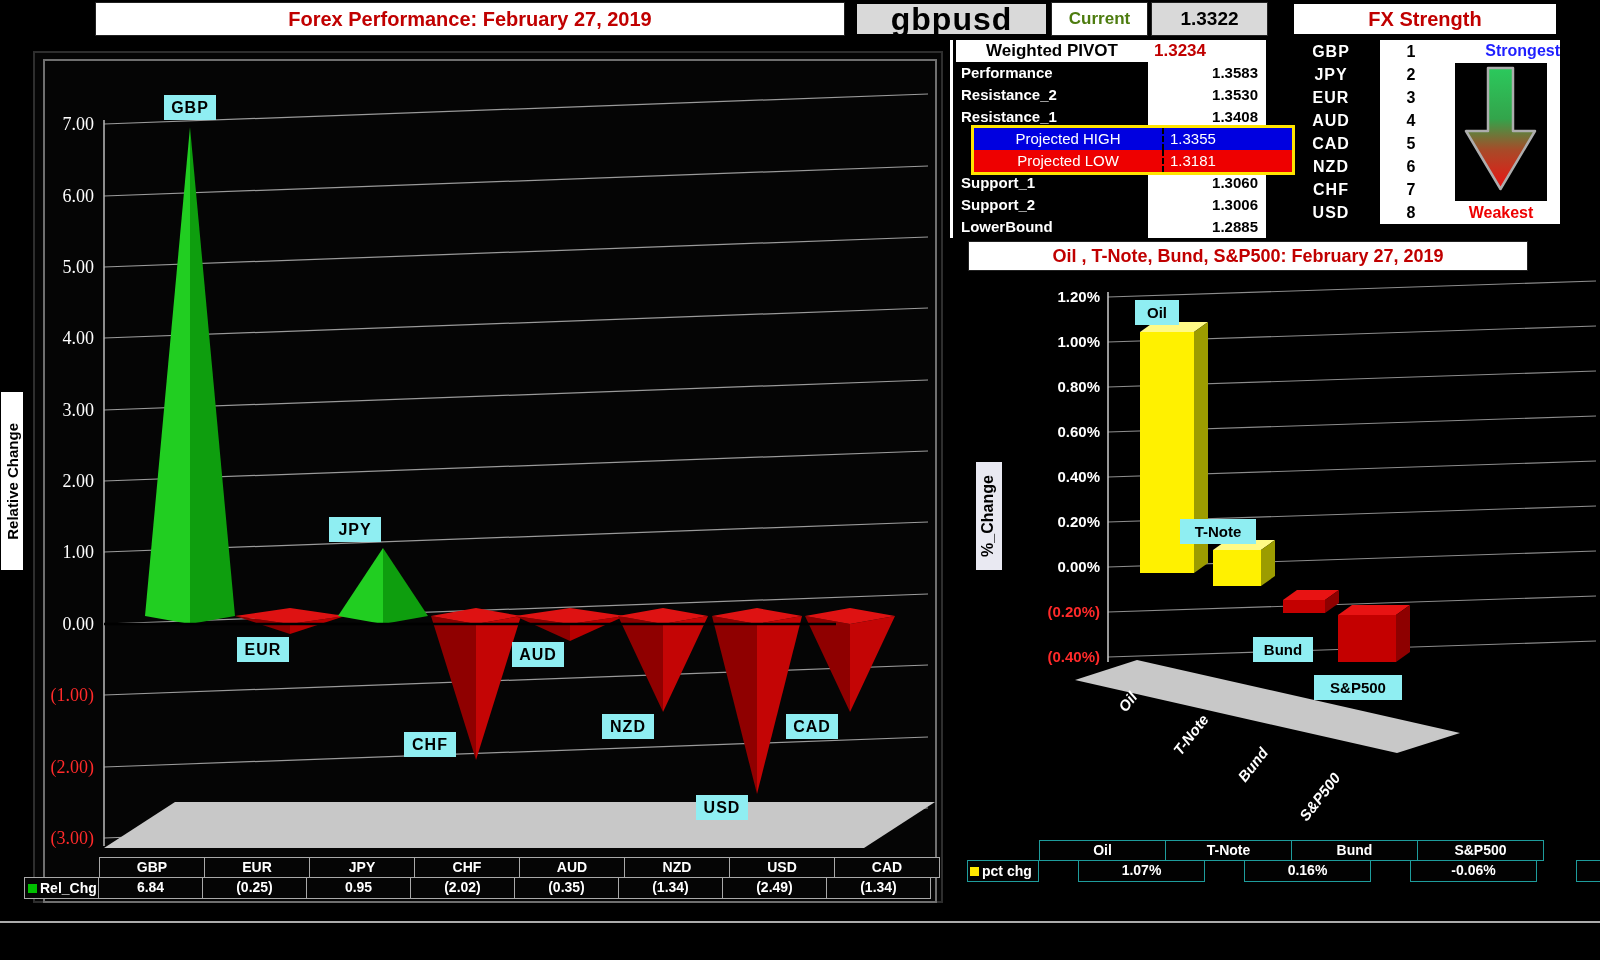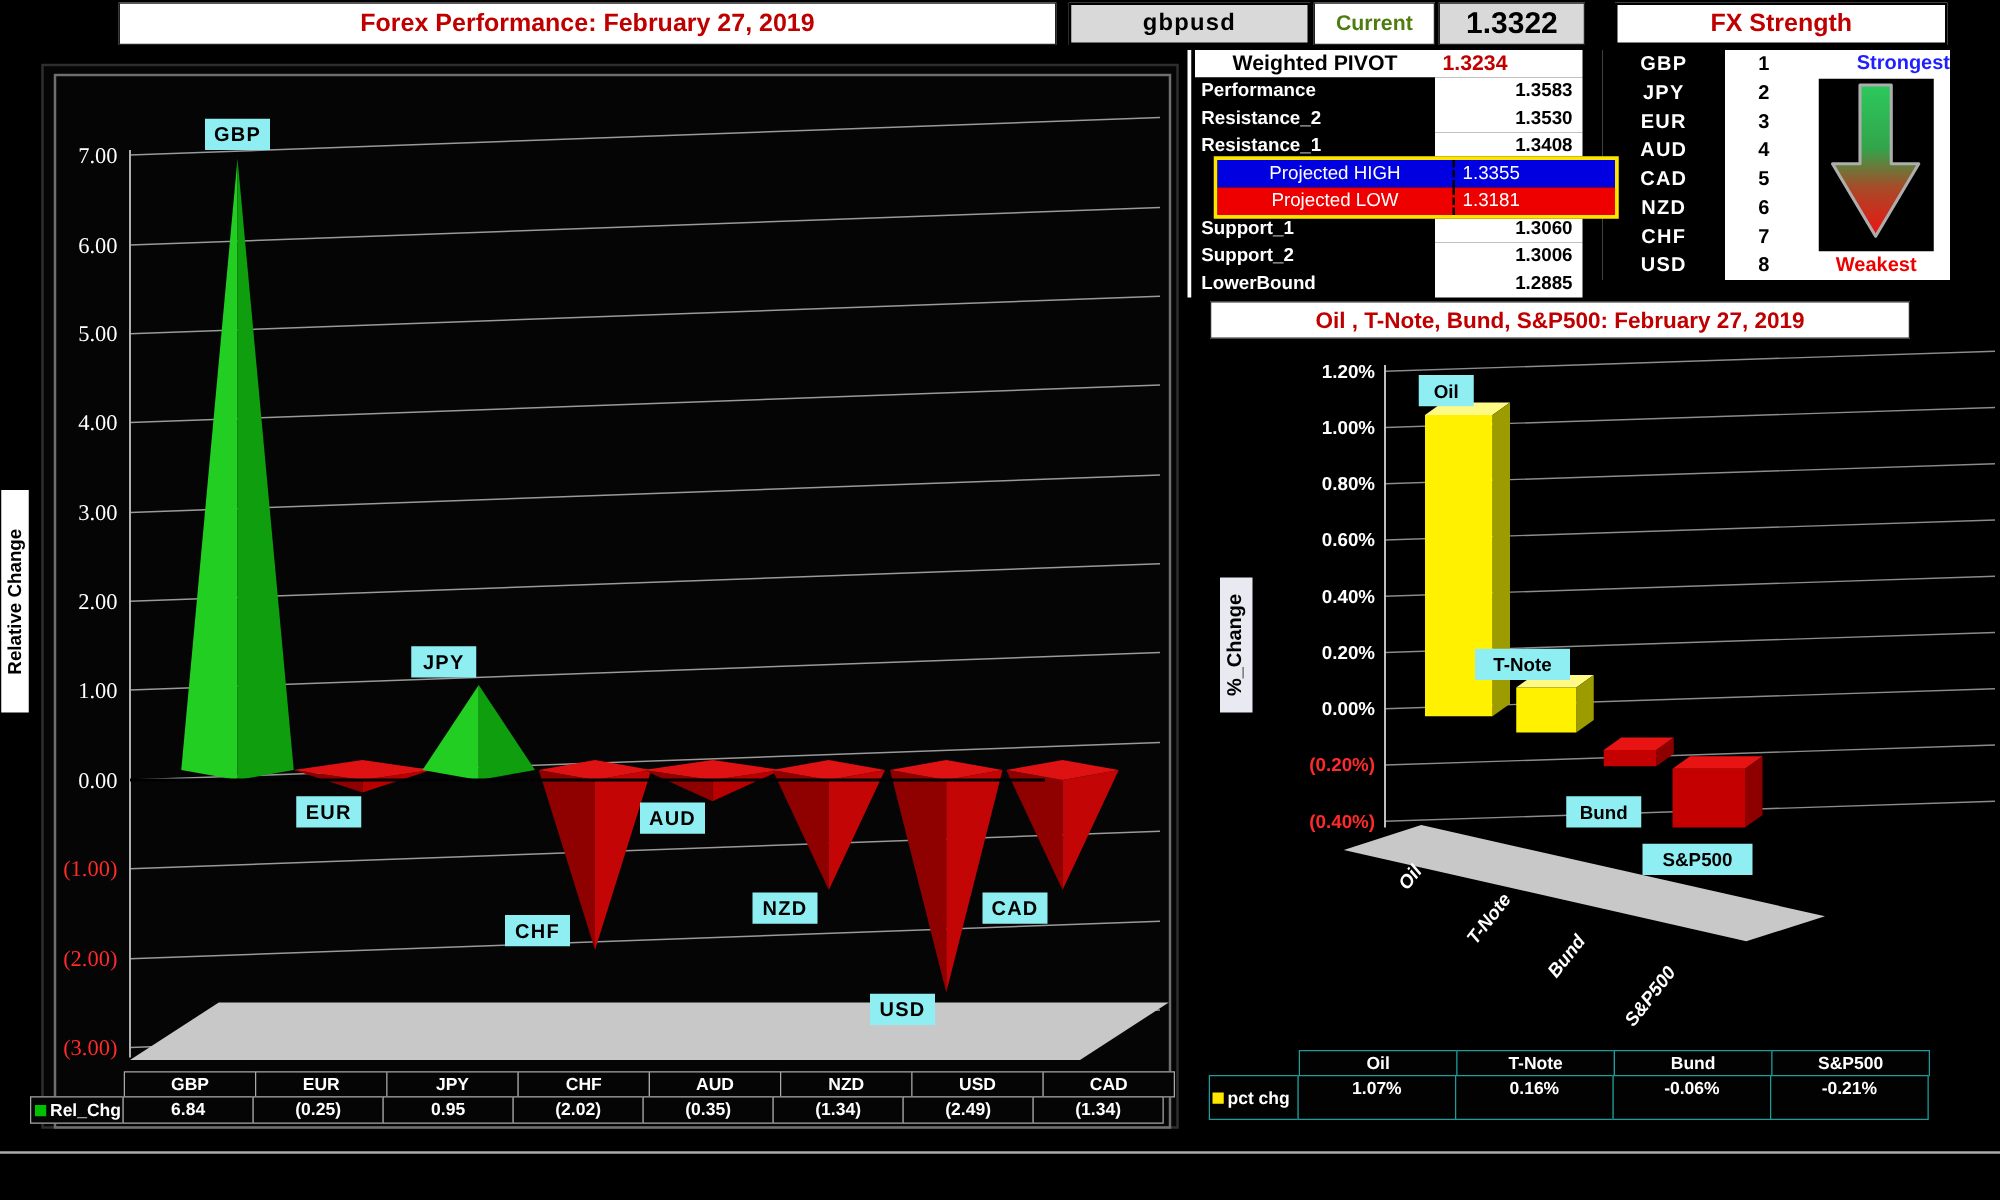--- a/index.html
+++ b/index.html
@@ -6,25 +6,25 @@
   body{width:1600px;height:960px;background:#000;overflow:hidden;
        font-family:"Liberation Sans",sans-serif;}
   .stage{position:relative;width:1600px;height:960px;background:#000;}
   .abs{position:absolute;box-sizing:border-box;}
   .hdrbox{display:flex;align-items:center;justify-content:center;font-weight:bold;}
 
   
   .title-main{left:95px;top:2px;width:750px;height:34px;background:#fff;
               color:#C00000;font-size:20px;border:1px solid #222;}
   .pair-box{left:855px;top:2px;width:193px;height:34px;background:#D9D9D9;
-            color:#000;font-size:19px;border:2px solid #000;letter-spacing:1px;}
+            color:#000;font-size:32px;border:2px solid #000;letter-spacing:1px;}
   .cur-box{left:1051px;top:2px;width:97px;height:34px;background:#fff;
            color:#4d7c0f;font-size:17px;border:1px solid #222;}
   .px-box{left:1151px;top:2px;width:117px;height:34px;background:#D9D9D9;
-          color:#000;font-size:24px;border:1px solid #222;}
+          color:#000;font-size:19px;border:1px solid #222;}
   .fx-box{left:1292px;top:2px;width:266px;height:34px;background:#fff;
           color:#C00000;font-size:20px;border:2px solid #000;}
 
   
   .pivot{left:956px;top:40px;width:310px;}
   .prow{display:flex;height:22px;line-height:22px;}
   .prow .lbl{width:192px;background:#000;color:#fff;font-weight:bold;font-size:15px;
              padding-left:5px;box-sizing:border-box;}
   .prow .val{width:118px;background:#fff;color:#000;font-weight:bold;font-size:15px;
              text-align:right;padding-right:8px;box-sizing:border-box;}
@@ -70,21 +70,21 @@
   .tcell.w105{width:105px;flex:none;}
   .tcell.flex1{flex:1;}
   .legcell{width:75px;flex:none;display:flex;align-items:center;padding-left:3px;
            text-align:center;line-height:19px;}
   .sq{display:inline-block;width:9px;height:9px;margin-right:3px;flex:none;}
   .sq.green{background:#00C000;}
   .sq.yellow{background:#FFE800;}
 
   
   .rtheader{left:1040px;top:840px;width:508px;height:21px;display:flex;}
-  .rtvalues{left:968px;top:860px;width:580px;height:36px;display:flex;}
+  .rtvalues{left:968px;top:860px;width:580px;height:22px;display:flex;gap:40px;}
   .rcell{border:1px solid #1E9C9C;margin-left:-1px;color:#fff;font-weight:bold;font-size:14px;
          text-align:center;line-height:19px;background:#020202;box-sizing:border-box;}
   .rcell.w127{width:127px;flex:none;}
   .rlegcell{width:72px;flex:none;display:flex;align-items:center;padding-left:2px;line-height:19px;}
 
   .vdivider{left:950px;top:40px;width:3px;height:198px;background:#fff;}
   .bottomline{left:0;top:921px;width:1600px;height:2px;background:#ABABAB;}
 
   svg text{font-family:"Liberation Sans",sans-serif;}
   svg text.serif{font-family:"Liberation Serif",serif;}

